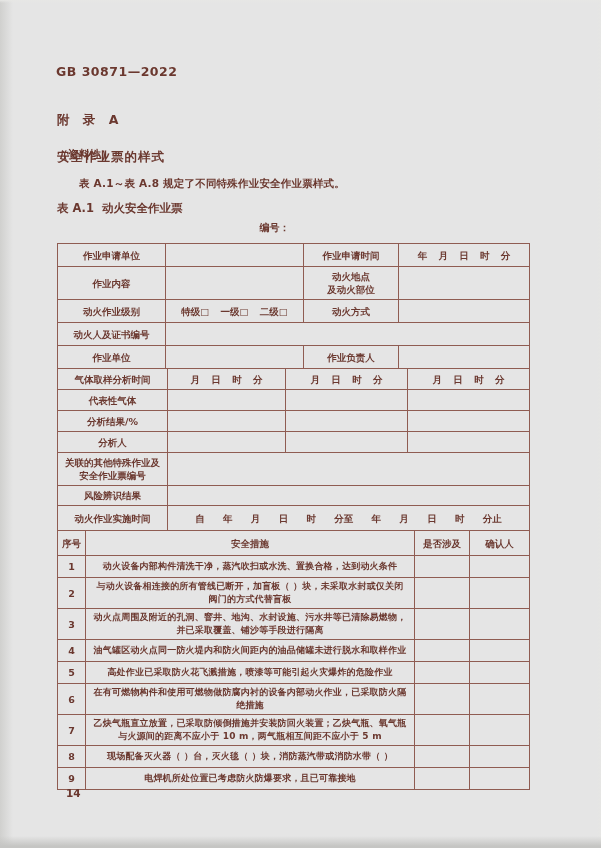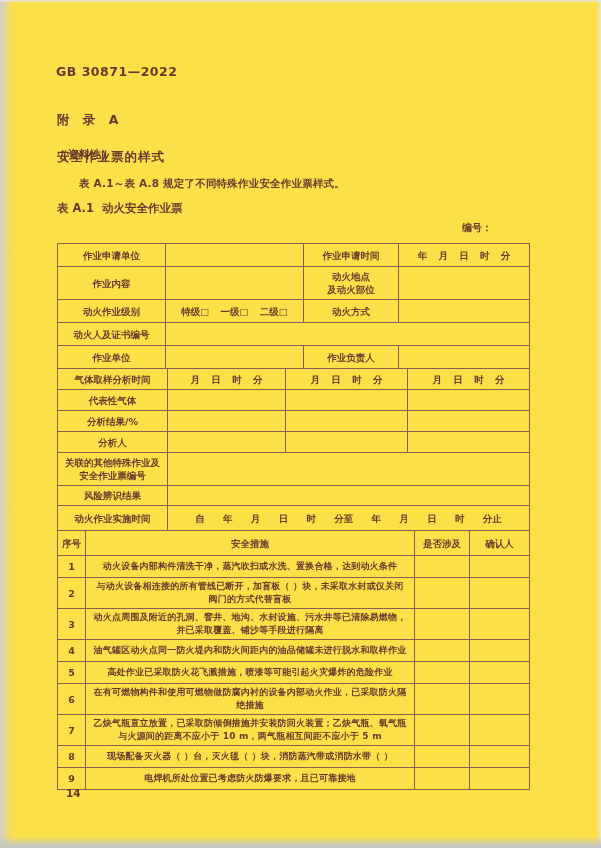--- a/index.html
+++ b/index.html
@@ -1,39 +1,39 @@
 <!DOCTYPE html>
 <html><head>
 <meta charset="utf-8">
 <style>
   html,body{margin:0;padding:0}
   body{
     width:601px;height:848px;position:relative;overflow:hidden;
     background:#fdfdfc;color:#6b382f;
     font-family:"DejaVu Sans",sans-serif;
   }
-  .page{position:absolute;inset:0;background:#fde047}
+  .page{position:absolute;inset:0;background:#e5e5e5}
   
   .edge-left{position:absolute;left:0;top:0;bottom:0;width:13px;
     background:linear-gradient(to right,#d0d0ce,rgba(253,253,252,0));pointer-events:none}
   .edge-top{position:absolute;left:0;top:0;right:0;height:3px;
     background:linear-gradient(to bottom,#e7e7e5,rgba(253,253,252,0))}
   .edge-right{position:absolute;right:0;top:0;bottom:0;width:4px;
     background:linear-gradient(to left,#e6e6e4,rgba(253,253,252,0))}
   .edge-bottom{position:absolute;left:0;right:0;bottom:0;height:12px;
     background:linear-gradient(to bottom,rgba(253,253,252,0),#c5c5c3 85%)}
 
   .doc-code{position:absolute;left:56px;top:64px;font-size:12.5px;font-weight:bold;letter-spacing:.5px}
   .center-block{position:absolute;left:57px;width:472px;text-align:left}
   .appendix-title{top:112px;font-size:12.5px;font-weight:bold;word-spacing:9px}
   .appendix-subtitle{top:147px;font-size:11px;font-weight:bold}
   .appendix-heading{top:149px;font-size:12.5px;font-weight:bold;letter-spacing:1px}
   .intro{position:absolute;left:79px;top:177px;font-size:10.5px;font-weight:bold;letter-spacing:.2px}
   .table-title{top:201px;font-size:11.5px;font-weight:bold;white-space:pre}
-  .serial{position:absolute;top:221px;left:57px;width:435px;text-align:right;font-size:10px;font-weight:bold}
+  .serial{position:absolute;top:221px;left:57px;width:435px;text-align:center;font-size:10px;font-weight:bold}
   .pageno{position:absolute;left:66px;top:787px;font-size:10.5px;font-weight:bold}
 
   .permit{position:absolute;left:57px;top:243px;width:472px}
   table{border-collapse:collapse;table-layout:fixed;width:472px}
   .t2,.t3{margin-top:-1px}
   td{
     border:1px solid #8f5c52;font-size:9.5px;font-weight:bold;
     text-align:center;vertical-align:middle;padding:1px 3px;line-height:13px;
     overflow:hidden;
   }

